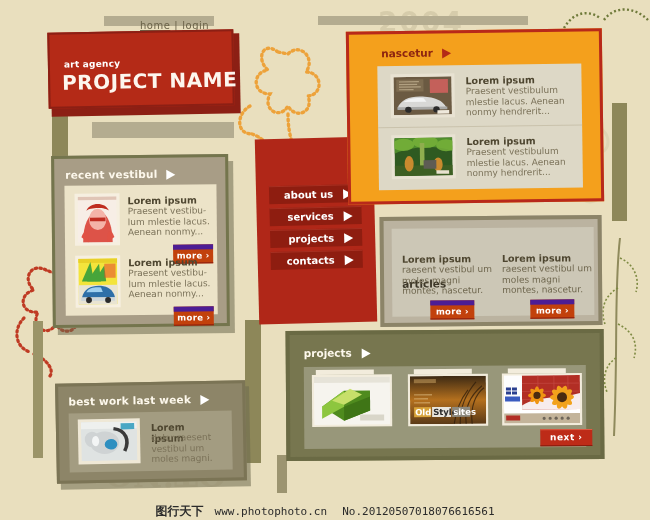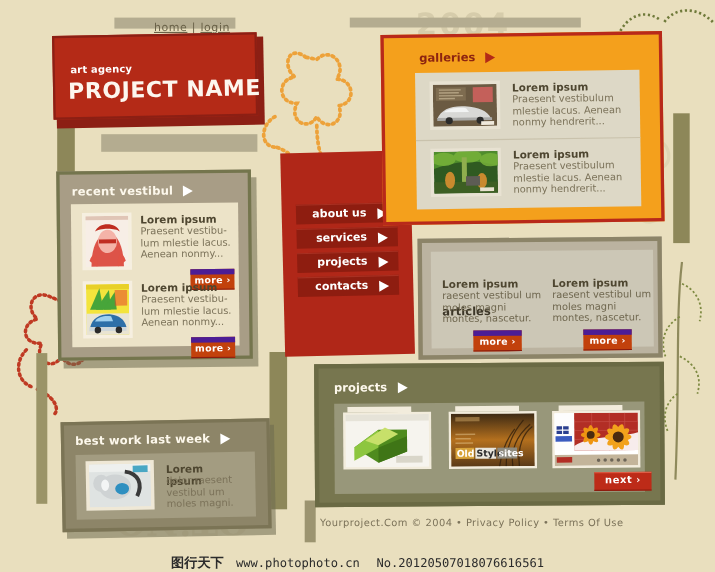--- a/index.html
+++ b/index.html
@@ -290,21 +290,21 @@
       <span class="tri tri-white menu-arrow"></span>
     </div>
     <div class="menu-item" style="left:13px;top:113px;">
       <span class="menu-label">contacts</span>
       <span class="tri tri-white menu-arrow"></span>
     </div>
   </div>
 
   <div class="panel" id="gal-panel">
     <div class="gal-title">
-      <span>galleries</span>
+      <span>nascetur</span>
       <span class="tri tri-red" style="margin-left:5px;"></span>
     </div>
     <div class="gal-body">
       <div class="gal-sep" style="top:61px;"></div>
 
       <div style="position:absolute;left:0;top:0;width:204px;height:61px;">
         <div class="thumb-frame" style="left:13px;top:8px;width:64px;height:44px;background:#e8e2d2;">
           <svg class="thumb" viewBox="0 0 64 44" preserveAspectRatio="none">
             <rect width="64" height="44" fill="#6b5a42"></rect>
             <rect x="3" y="3" width="30" height="14" fill="#7e6c50"></rect>
@@ -483,21 +483,20 @@
               <circle cx="58" cy="43" r="1.6"></circle>
               <circle cx="64" cy="43" r="1.6"></circle>
             </g>
         </svg>
       </div>
 
       <div class="next-btn" style="left:212px;top:64px;margin-left:24px;">next ›</div>
     </div>
   </div>
 
-  <div class="footer">Yourproject.Com © 2004 • Privacy Policy • Terms Of Use</div>
 
   <div class="wm">
     <div class="wm-inner" style="top:4px;">
       <span class="wm-cn">图行天下</span>
       <span class="wm-url" style="margin-left:6px;">www.photophoto.cn</span>
       <span class="wm-no" style="margin-left:10px;">No.20120507018076616561</span>
     </div>
   </div>
 
 </div>

